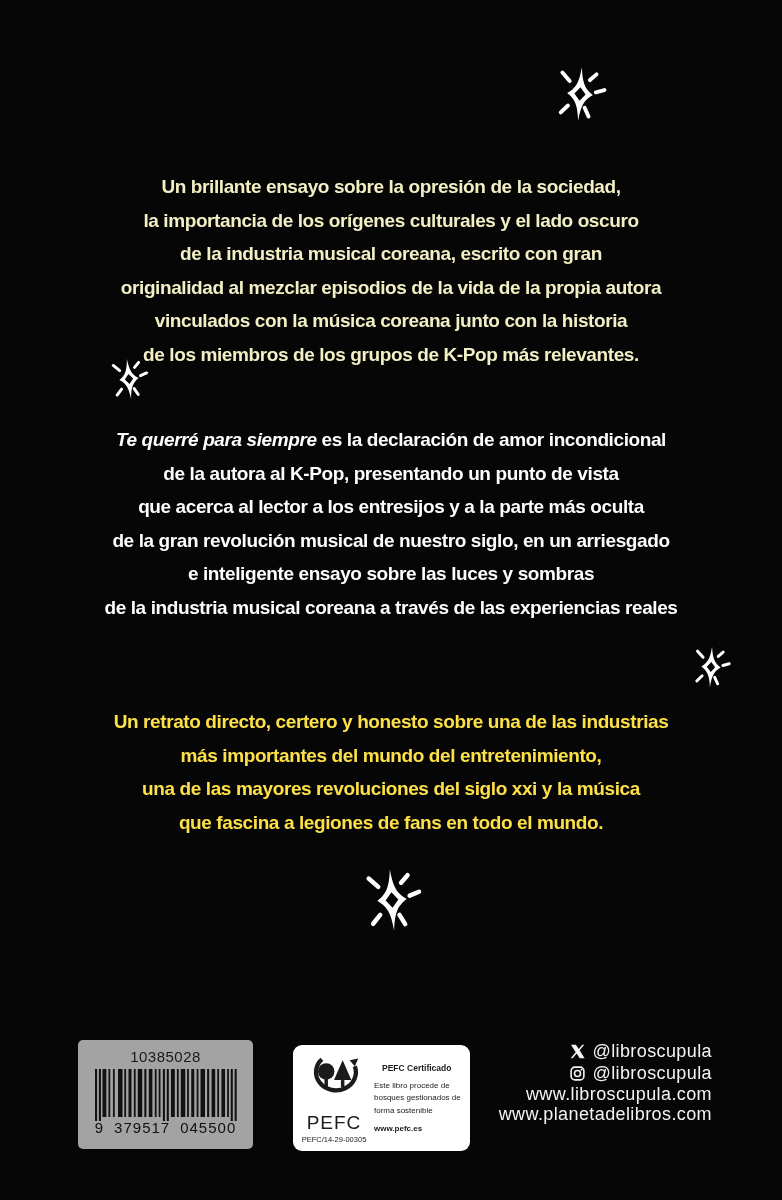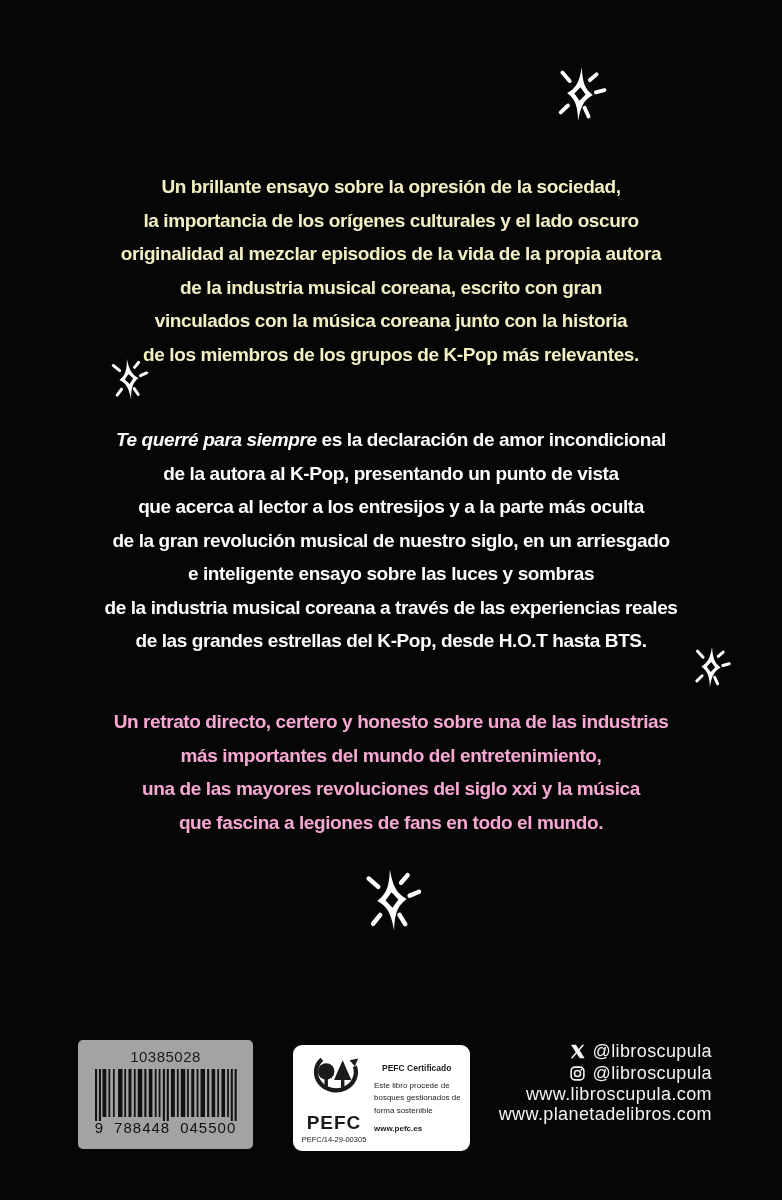--- a/index.html
+++ b/index.html
@@ -17,42 +17,42 @@
   .sparkle-bottom{left:360px;top:868px;width:64px;height:64px;transform:rotate(-4deg);}
   
   .para{
     position:absolute;left:50%;transform:translateX(-50%);
     width:702px;text-align:center;
     font-weight:700;font-size:19px;line-height:33.5px;letter-spacing:-0.4px;
   }
   .para .line{white-space:nowrap;}
   .para-1{top:170px;color:#f1efc3;}
   .para-2{top:423px;color:#fdfdfd;}
-  .para-3{top:705px;color:#f9a8d4;}
+  .para-3{top:705px;color:#fde047;}
   .italic{font-style:italic;}
   
   .barcode-box{
     position:absolute;left:78px;top:1040px;width:175px;height:109px;
     background:#a3a3a3;border-radius:5px;color:#111;
     display:flex;flex-direction:column;align-items:center;
   }
   .barcode-number{font-size:15px;letter-spacing:0.5px;margin-top:8px;color:#1a1a1a;}
   .barcode-bars{width:142px;height:52px;margin-top:4px;}
   .barcode-ean{
     font-size:15px;font-weight:400;color:#111;letter-spacing:1px;
     display:flex;gap:10px;margin-top:-2px;
   }
   .pefc-box{
     position:absolute;left:293px;top:1045px;width:177px;height:106px;
     background:#ffffff;border-radius:9px;color:#1b1b1b;
     display:flex;align-items:stretch;padding:6px 8px;box-sizing:border-box;
   }
   .pefc-left{width:76px;display:flex;flex-direction:column;align-items:center;justify-content:center;}
   .pefc-left svg{width:52px;height:44px;}
-  .pefc-wordmark{font-weight:700;font-size:19px;letter-spacing:1px;line-height:1;margin-top:17px;}
+  .pefc-wordmark{font-weight:400;font-size:19px;letter-spacing:1px;line-height:1;margin-top:17px;}
   .pefc-cert{font-size:7.5px;margin-top:3px;white-space:nowrap;}
   .pefc-right{flex:1;padding-left:7px;display:flex;flex-direction:column;justify-content:center;}
   .pefc-title{font-weight:700;font-size:8.5px;margin-bottom:7px;padding-left:8px;}
   .pefc-body{font-size:8px;line-height:1.55;width:88px;margin-bottom:7px;}
   .pefc-url{font-weight:700;font-size:8px;}
   .links{
     position:absolute;right:70px;top:1042px;text-align:right;color:#f4f4f4;
     font-size:18px;font-weight:400;letter-spacing:0.4px;line-height:19.5px;
   }
   .links .row{display:flex;justify-content:flex-end;align-items:center;gap:7px;margin-bottom:2px;text-align:right;}
@@ -99,34 +99,33 @@
   </div>
   <div class="sparkle sparkle-bottom">
     <svg viewBox="0 0 100 100">
         <use href="#sparkle"></use>
       </svg>
   </div>
 
   <div class="para para-1">
     <div class="line">Un brillante ensayo sobre la opresión de la sociedad,</div>
     <div class="line">la importancia de los orígenes culturales y el lado oscuro</div>
+    <div class="line">de la industria musical coreana, escrito con gran</div>
     <div class="line">originalidad al mezclar episodios de la vida de la propia autora</div>
-    <div class="line">de la industria musical coreana, escrito con gran</div>
     <div class="line">vinculados con la música coreana junto con la historia</div>
     <div class="line">de los miembros de los grupos de K-Pop más relevantes.</div>
   </div>
 
   <div class="para para-2">
     <div class="line"><span class="italic">Te querré para siempre</span><span> es la declaración de amor incondicional</span></div>
     <div class="line">de la autora al K-Pop, presentando un punto de vista</div>
     <div class="line">que acerca al lector a los entresijos y a la parte más oculta</div>
     <div class="line">de la gran revolución musical de nuestro siglo, en un arriesgado</div>
     <div class="line">e inteligente ensayo sobre las luces y sombras</div>
     <div class="line">de la industria musical coreana a través de las experiencias reales</div>
-    <div class="line">de las grandes estrellas del K-Pop, desde H.O.T hasta BTS.</div>
   </div>
 
   <div class="para para-3">
     <div class="line">Un retrato directo, certero y honesto sobre una de las industrias</div>
     <div class="line">más importantes del mundo del entretenimiento,</div>
     <div class="line">una de las mayores revoluciones del siglo xxi y la música</div>
     <div class="line">que fascina a legiones de fans en todo el mundo.</div>
   </div>
 
   <div class="barcode-box">
@@ -160,21 +159,21 @@
         <rect x="78" y="0" width="2.4" height="48"></rect>
           <rect x="81.8" y="0" width="1.2" height="48"></rect>
         <rect x="84.6" y="0" width="2.4" height="48"></rect>
           <rect x="88.4" y="0" width="1.2" height="48"></rect>
         <rect x="90.8" y="0" width="1.4" height="52"></rect>
           <rect x="93.4" y="0" width="1.4" height="52"></rect>
       </g>
     </svg>
     <div class="barcode-ean">
       <span>9</span>
-        <span>788448</span>
+        <span>379517</span>
         <span>045500</span>
     </div>
   </div>
 
   <div class="pefc-box">
     <div class="pefc-left">
       <svg viewBox="0 0 60 50">
         <path d="M16,8 A23,21 0 1 0 54,16" fill="none" stroke="#1b1b1b" stroke-width="5"></path>
         <path d="M54,16 L58,7 L48,9 Z" fill="#1b1b1b"></path>
         <circle cx="21" cy="22" r="9.5" fill="#1b1b1b"></circle>

